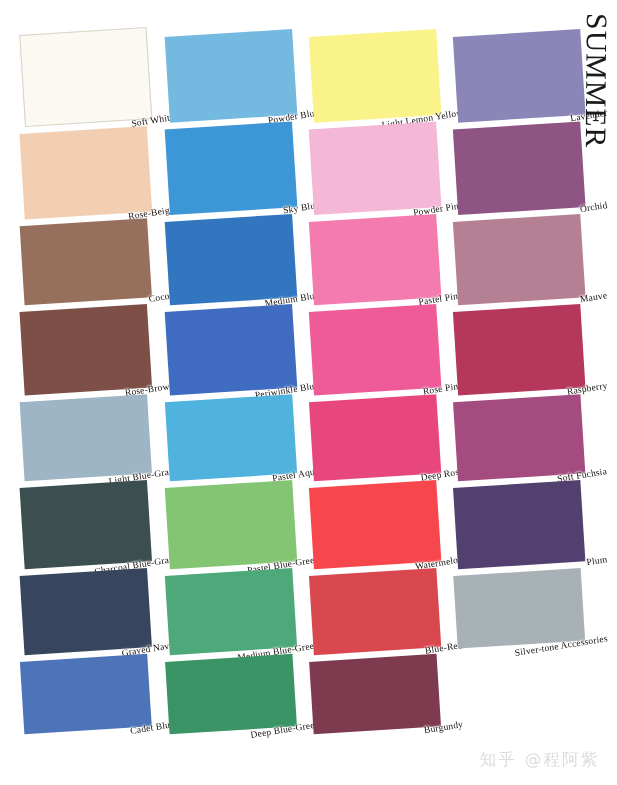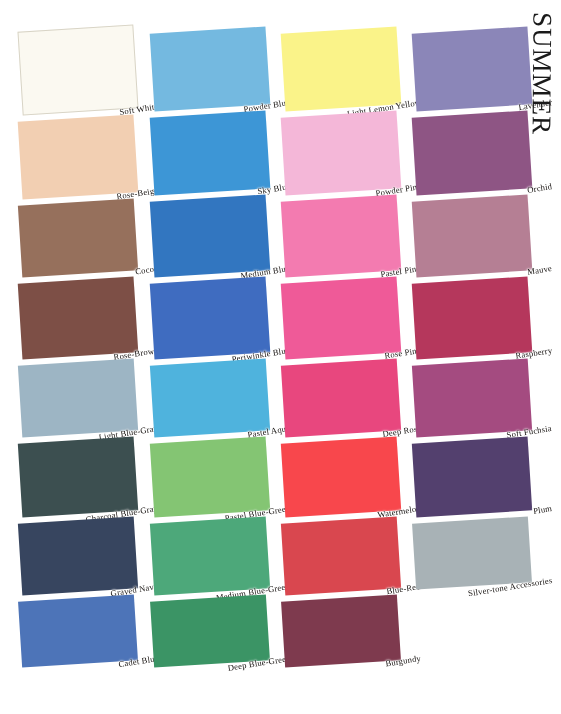--- a/index.html
+++ b/index.html
@@ -220,14 +220,15 @@
         </div>
         <div class="swatch-wrap" style="top: 520px; height: 66px;">
           <div class="swatch-chip" style="background: rgb(168, 178, 182);"></div>
           <div class="swatch-label">Silver-tone Accessories</div>
         </div>
       </div>
     </div>
 
   <div class="season-title">SUMMER</div>
 
+  <div class="watermark">知乎 @程阿紫</div>
 
 </div>
 
 </body></html>

